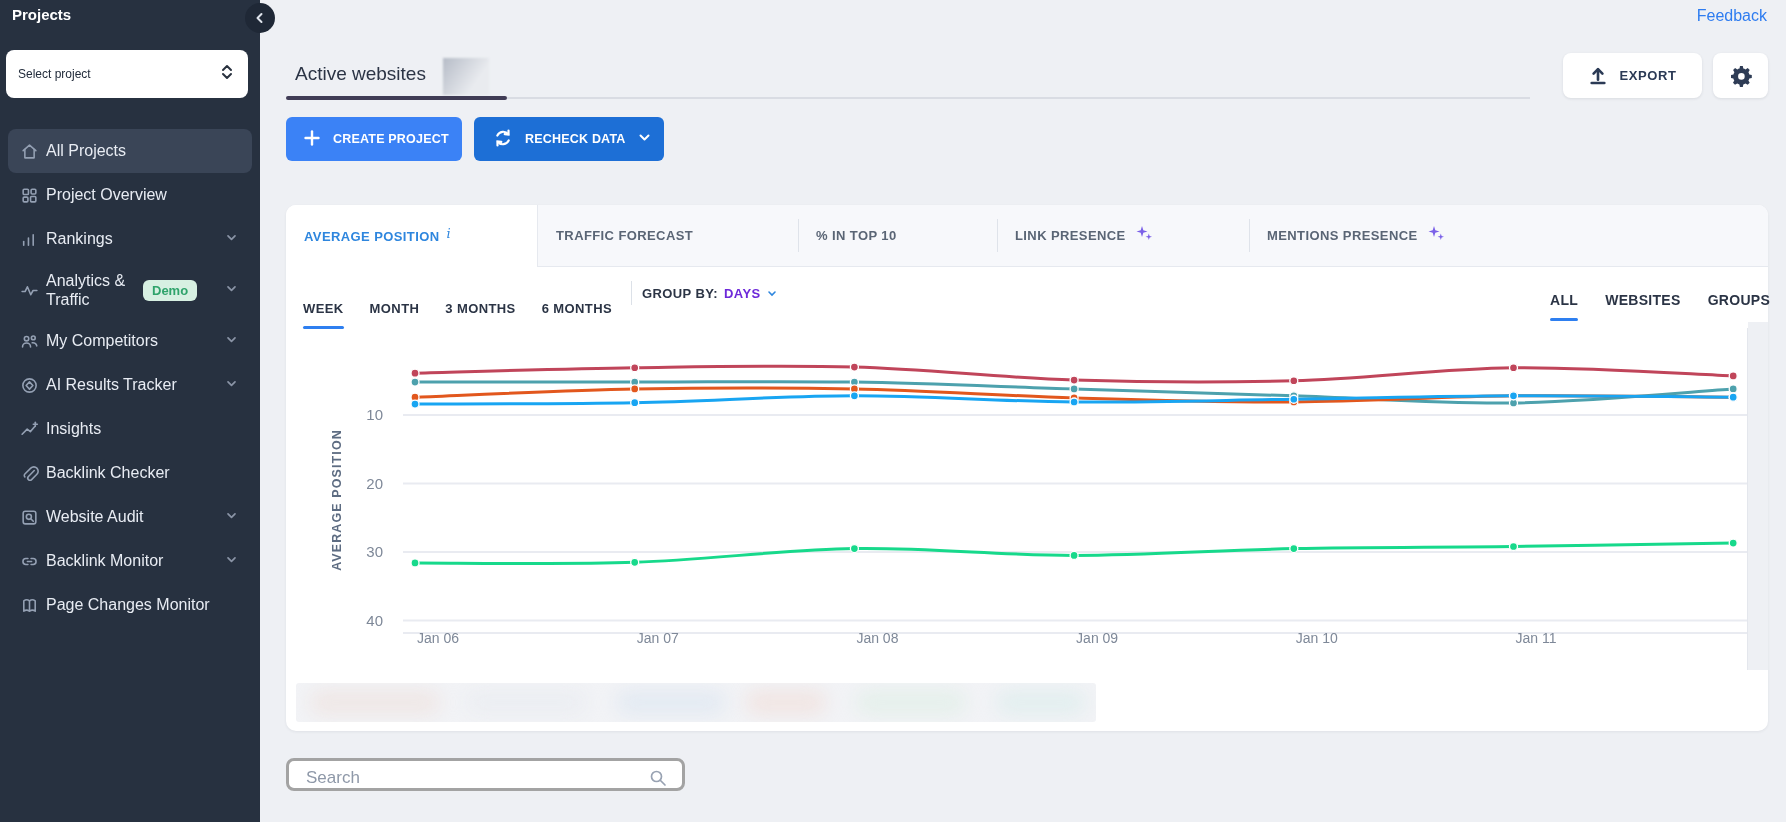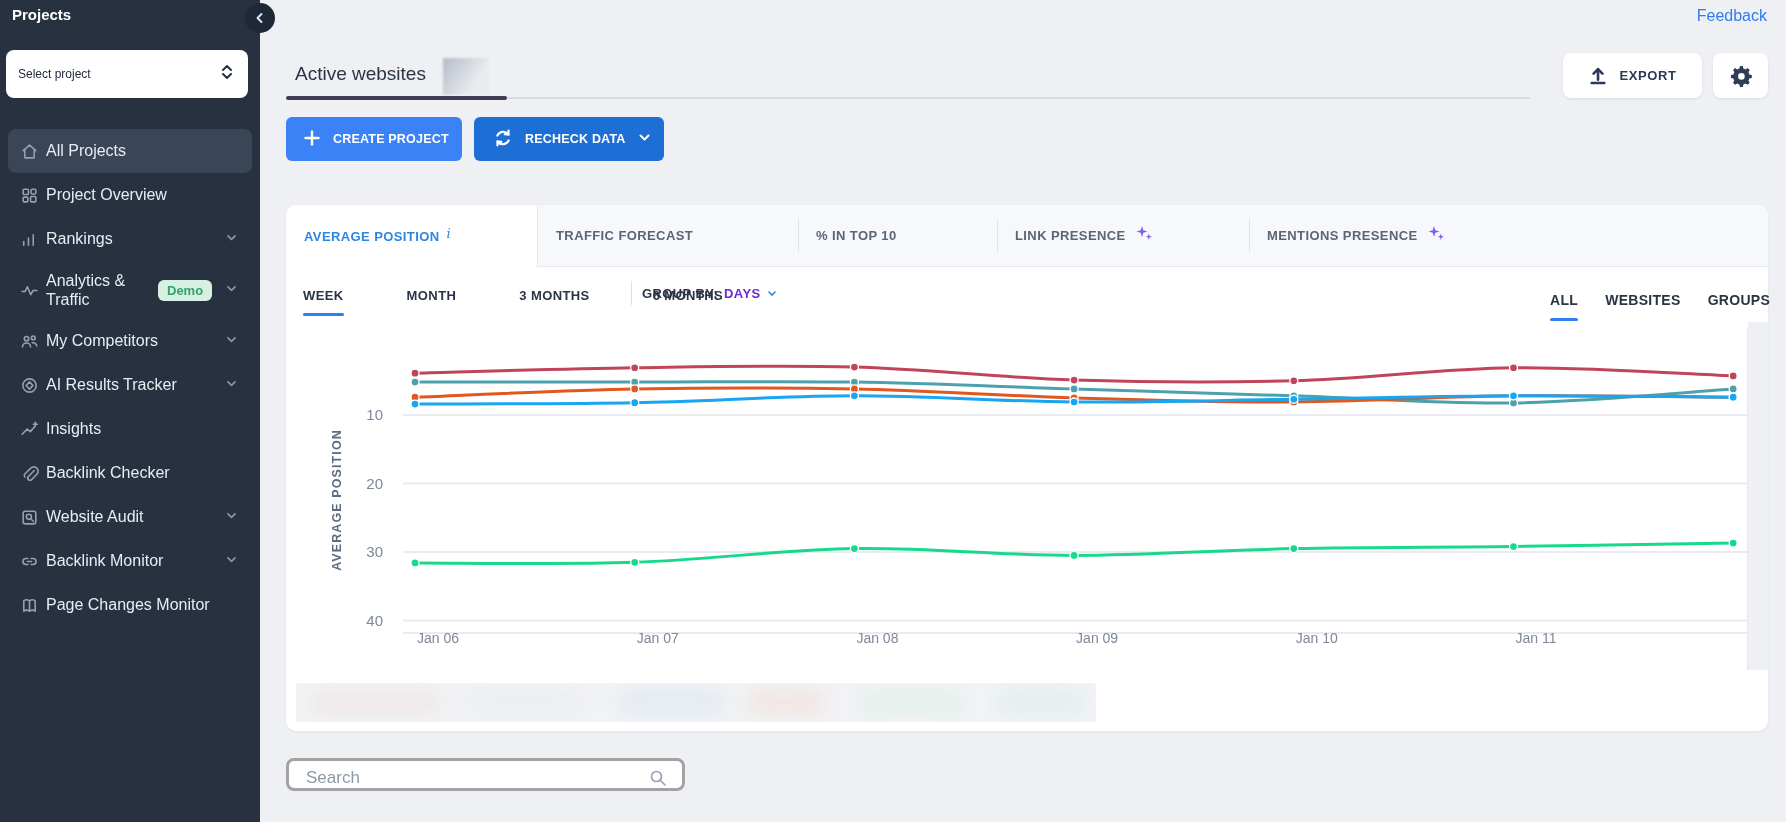--- a/index.html
+++ b/index.html
@@ -12,21 +12,21 @@
   .sidebar-title { position:absolute; left:12px; top:6px; color:#fff; font-size:15px; font-weight:bold; }
   .project-select { position:absolute; left:6px; top:50px; width:242px; height:48px; background:#fff; border-radius:8px; display:flex; align-items:center; padding:0 14px 0 12px; cursor:pointer; }
   .project-select span.lbl { font-size:12px; color:#222c3b; flex:1; }
   .menu { position:absolute; left:8px; right:8px; top:129px; display:flex; flex-direction:column; }
   .menu-item { position:relative; height:44px; border-radius:8px; display:flex; align-items:center; padding:0 14px 0 10px; color:#e8ecf3; font-size:16px; }
   .menu-item.tall { height:58px; }
   .menu-item.active { background:#3a4557; }
   .menu-item .mi-icon { width:22px; height:22px; margin-right:6px; flex:none; display:flex; align-items:center; justify-content:center; }
   .menu-item .mi-label { flex:1; line-height:1.2; }
   .menu-item.tall .mi-label { flex:none; width:92px; }
-  .badge { background:#d7f0e2; color:#2fa36b; font-size:13px; font-weight:bold; border-radius:6px; padding:3px 9px; margin-left:20px; }
+  .badge { background:#d7f0e2; color:#2fa36b; font-size:13px; font-weight:bold; border-radius:6px; padding:3px 9px; margin-left:5px; }
   .chev { margin-left:auto; flex:none; }
 
   .collapse-btn { position:absolute; left:245px; top:3px; width:30px; height:30px; border-radius:50%; background:#1f2836; z-index:6; display:flex; align-items:center; justify-content:center; }
 
   
   .feedback { position:absolute; top:7px; right:19px; color:#2e7cf0; font-size:16px; cursor:pointer; }
   .page-tab { position:absolute; left:295px; top:63px; font-size:19px; color:#2b3445; }
   .blur-chip { position:absolute; left:443px; top:58px; width:46px; height:37px; background:linear-gradient(125deg,#b6bcc7,#e9ebef 70%); filter:blur(1px); }
   .page-tab-underline { position:absolute; left:286px; top:96px; width:221px; height:4px; background:#403c55; border-radius:2px; }
   .page-tab-line { position:absolute; left:507px; top:97px; width:1023px; height:2px; background:#d9dce3; }
@@ -45,21 +45,21 @@
   
   .card { position:absolute; left:286px; top:205px; width:1482px; height:526px; background:#fff; border-radius:10px; box-shadow:0 1px 3px rgba(30,40,60,.07); }
   .tabstrip { position:absolute; left:0; top:0; width:100%; height:62px; background:#f7f8fb; border-radius:10px 10px 0 0; border-bottom:1px solid #e6e9ef; display:flex; }
   .mtab { position:relative; height:61px; display:flex; align-items:center; padding-left:18px; font-size:13px; font-weight:bold; letter-spacing:.4px; color:#5a6575; cursor:pointer; }
   .mtab.sep::before { content:""; position:absolute; left:0; top:14px; height:33px; width:1px; background:#dfe3ea; }
   .mtab.active { background:#fff; height:62px; border-right:1px solid #e6e9ef; border-top-left-radius:10px; color:#2e86de; z-index:2; }
   .mtab .sparkle { margin-left:8px; }
   .info-i { font-family:"DejaVu Serif", serif; font-style:italic; font-size:13px; margin-left:7px; position:relative; top:-3px; font-weight:normal; }
 
   .toolbar { position:absolute; left:0; top:62px; width:100%; height:62px; }
-  .range-group { position:absolute; left:17px; top:21px; display:flex;gap:37px; }
+  .range-group { position:absolute; left:17px; top:34px; display:flex; }
   .range { position:relative; font-size:13px; font-weight:bold; color:#2b3445; letter-spacing:.4px; margin-right:26px; cursor:pointer; }
   .range.active::after { content:""; position:absolute; left:0; right:0; bottom:-13px; height:3px; background:#2e7ff0; border-radius:2px; }
   .tb-divider { position:absolute; left:345px; top:14px; width:1px; height:24px; background:#dce1e8; }
   .groupby { position:absolute; left:356px; top:19px; font-size:13px; font-weight:bold; color:#2b3445; letter-spacing:.4px; }
   .groupby .gb-value { color:#6d28d9; margin-left:6px; cursor:pointer; }
   .scope-group { position:absolute; left:1264px; top:25px; display:flex; gap:27px; }
   .scope { position:relative; font-size:14px; font-weight:bold; color:#2b3445; letter-spacing:.3px; cursor:pointer; }
   .scope.active::after { content:""; position:absolute; left:0; right:0; bottom:-13px; height:3px; background:#2e7ff0; border-radius:2px; }
 
   .legend-strip { position:absolute; left:10px; top:478px; width:800px; height:39px; background:#f2f3f6; border-radius:3px; overflow:hidden; }

